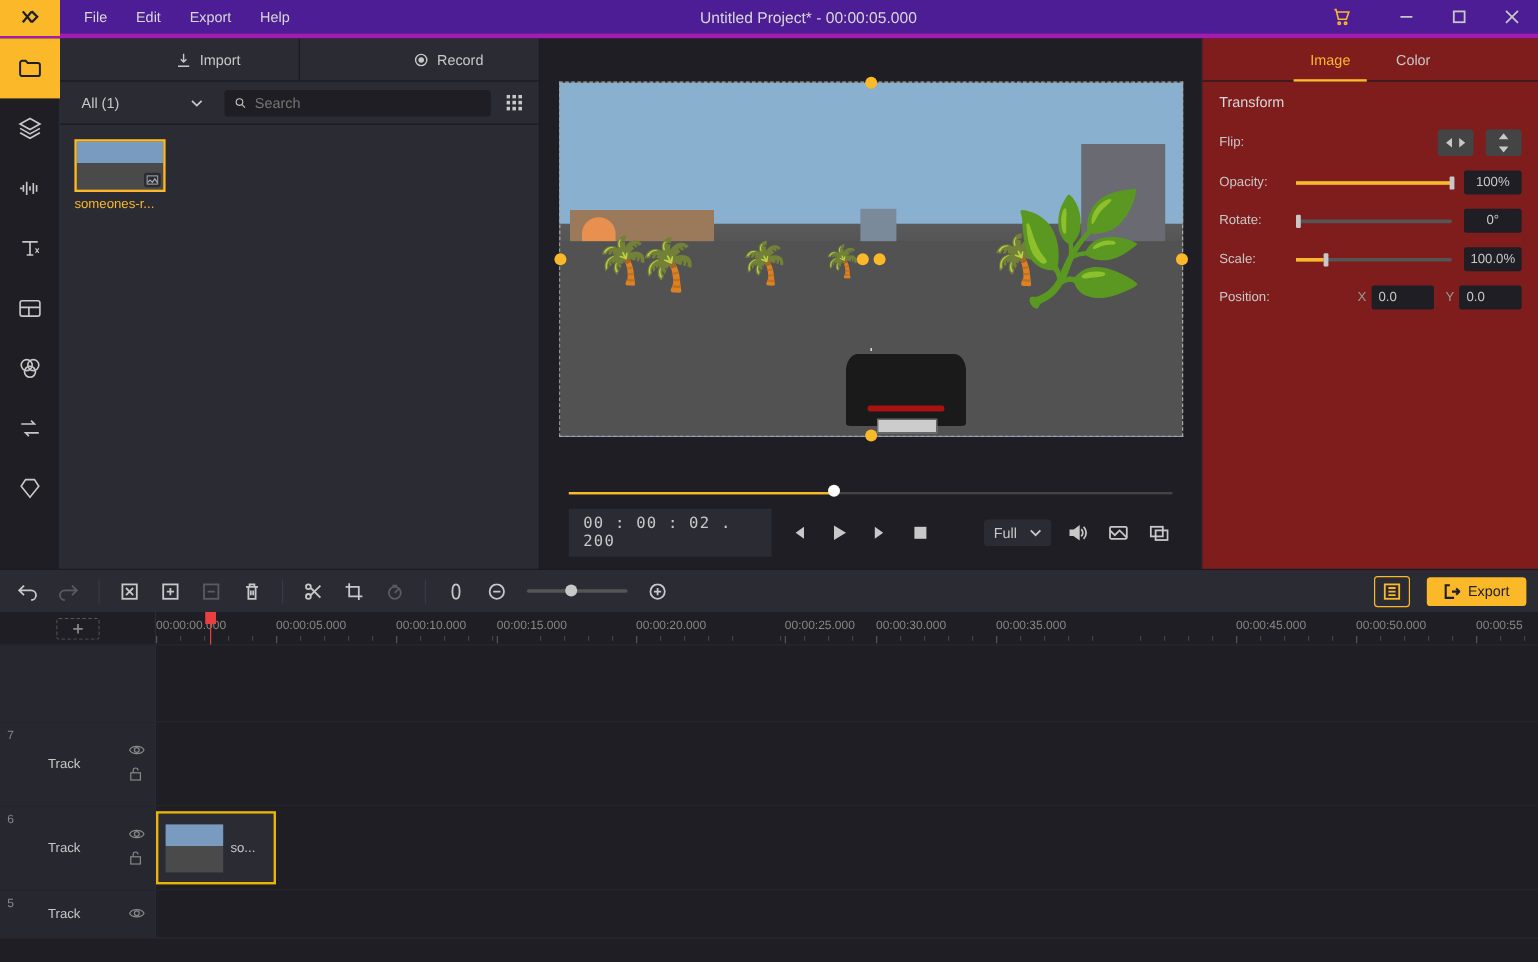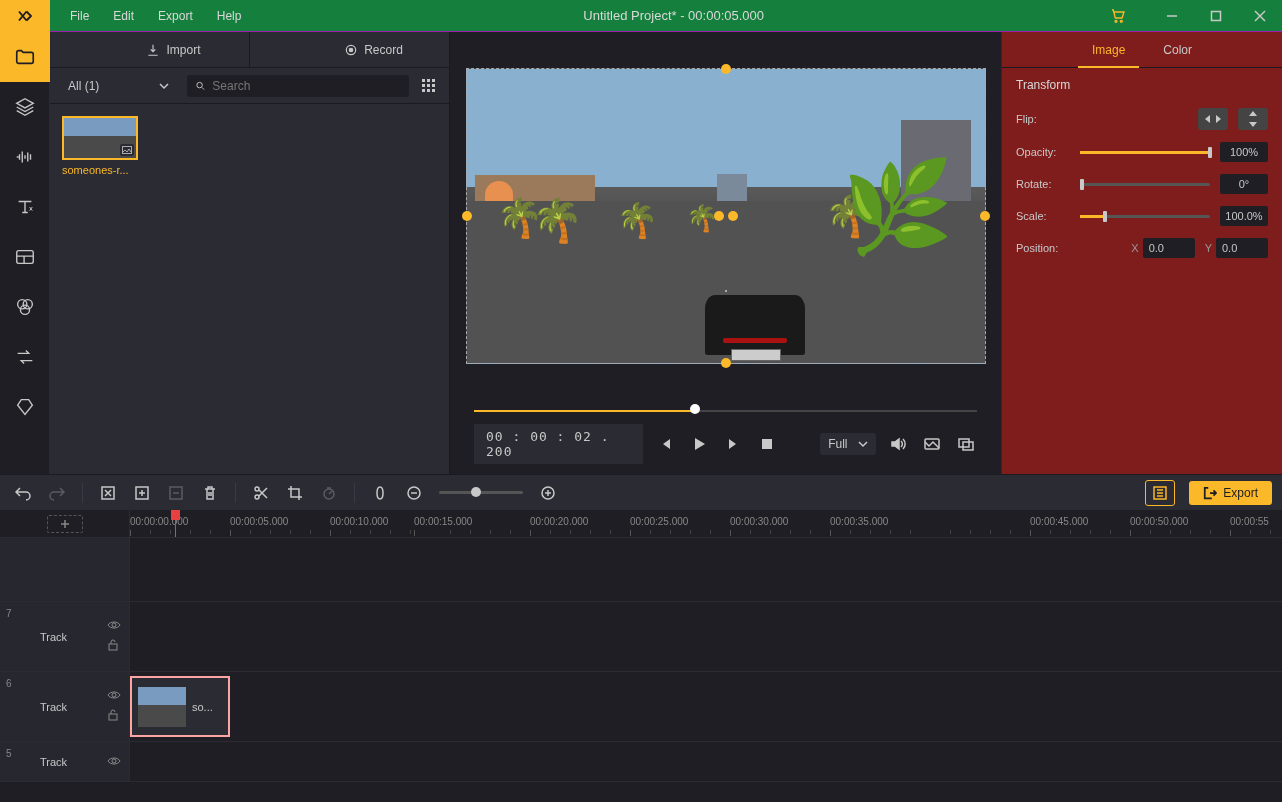--- a/index.html
+++ b/index.html
@@ -1,19 +1,19 @@
 <!DOCTYPE html>
 <html><head>
 <meta charset="utf-8">
 <style>
 * { margin: 0; padding: 0; box-sizing: border-box; font-family: 'Segoe UI', Arial, sans-serif; }
 body { background: #1e1e24; color: #c8c8c8; font-size: 12px; width: 1282px; height: 802px; overflow: hidden; }
 
 
-.titlebar { display: flex; align-items: center; height: 32px; background: #15803d; border-bottom: 1px solid #a21caf; justify-content: center; }
+.titlebar { display: flex; align-items: center; height: 32px; background: #4c1d95; border-bottom: 4px solid #a21caf; justify-content: center; }
 .logo { width: 50px; height: 32px; display: flex; align-items: center; justify-content: center; background: #fbb829; }
 .logo svg { width: 18px; height: 18px; }
 .menu { display: flex; gap: 4px; padding-left: 10px; }
 .menu-item { padding: 6px 10px; cursor: pointer; color: #d8d8d8; }
 .title-center { flex: 1; text-align: center; color: #d8d8d8; font-size: 13px; }
 .win-controls { display: flex; align-items: center; gap: 0; }
 .win-btn { width: 44px; height: 32px; display: flex; align-items: center; justify-content: center; cursor: pointer; color: #c8c8c8; }
 .cart-icon { color: #fbb829; margin-right: 10px; }
 
 
@@ -109,21 +109,21 @@
 .playhead::before { content:""; position: absolute; top: -2px; left: -4px; width: 9px; height: 12px; background: #e84040; border-radius: 2px 2px 0 0; }
 .tracks-scroll { flex: 1; overflow: hidden; }
 .track-row { display: flex; height: 70px; border-bottom: 1px solid #2b2b34; }
 .track-row.spacer { height: 64px; background:#212128;}
 .track-row.short { height: 40px; }
 .track-head { width: 130px; border-right: 1px solid #2b2b34; display: flex; align-items: center; padding: 0 8px; gap: 8px; position:relative; background:#272730;}
 .track-num { position: absolute; left: 6px; top: 6px; font-size: 10px; color: #888; }
 .track-name { flex: 1; text-align: center; font-size: 11px; }
 .track-icons { display: flex; flex-direction: column; gap: 6px; color: #888; }
 .track-content { flex: 1; position: relative; background: #1e1e24; }
-.clip { position: absolute; top: 4px; bottom: 4px; border: 2px solid #fca5a5; background: #2b2b34; display: flex; align-items: center; padding: 0 6px; gap: 6px; cursor: pointer; }
+.clip { position: absolute; top: 4px; bottom: 4px; border: 2px solid #eab308; background: #2b2b34; display: flex; align-items: center; padding: 0 6px; gap: 6px; cursor: pointer; }
 .clip-thumb { width: 48px; height: 40px; background: linear-gradient(#7a9bc0 0%,#7a9bc0 45%, #4a4a4a 45%, #4a4a4a 100%); }
 .clip-label { font-size: 11px; overflow: hidden; text-overflow: ellipsis; white-space: nowrap; }
 </style>
 </head>
 <body>
 
 <div class="titlebar">
   <div class="logo">
     <svg viewBox="0 0 24 24" fill="none" stroke="#1e1e24" stroke-width="2.5">
         <path d="M4 6 L14 18 M14 6 L4 18 M14 6 L20 12 L14 18"></path>
@@ -529,21 +529,21 @@
         <div class="ruler-tick" style="left: 284px;">00:00:15.000</div>
         <div class="ruler-minor" style="left: 320px;"></div>
         <div class="ruler-minor" style="left: 340px;"></div>
         <div class="ruler-minor" style="left: 360px;"></div>
         <div class="ruler-minor" style="left: 380px;"></div>
         <div class="ruler-tick" style="left: 400px;">00:00:20.000</div>
         <div class="ruler-minor" style="left: 420px;"></div>
         <div class="ruler-minor" style="left: 440px;"></div>
         <div class="ruler-minor" style="left: 460px;"></div>
         <div class="ruler-minor" style="left: 480px;"></div>
-        <div class="ruler-tick" style="left: 500px;">00:00:25.000</div>
+        <div class="ruler-tick" style="left: 524px;">00:00:25.000</div>
         <div class="ruler-minor" style="left: 520px;"></div>
         <div class="ruler-minor" style="left: 540px;"></div>
         <div class="ruler-minor" style="left: 560px;"></div>
         <div class="ruler-minor" style="left: 580px;"></div>
         <div class="ruler-tick" style="left: 600px;">00:00:30.000</div>
         <div class="ruler-minor" style="left: 620px;"></div>
         <div class="ruler-minor" style="left: 640px;"></div>
         <div class="ruler-minor" style="left: 660px;"></div>
         <div class="ruler-minor" style="left: 680px;"></div>
         <div class="ruler-tick" style="left: 700px;">00:00:35.000</div>

